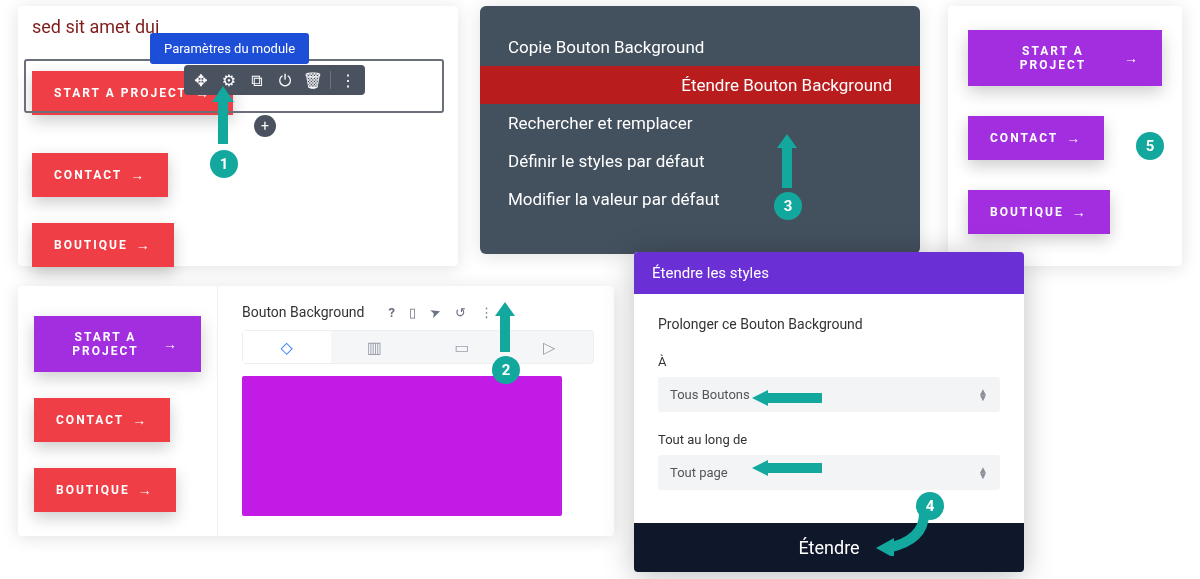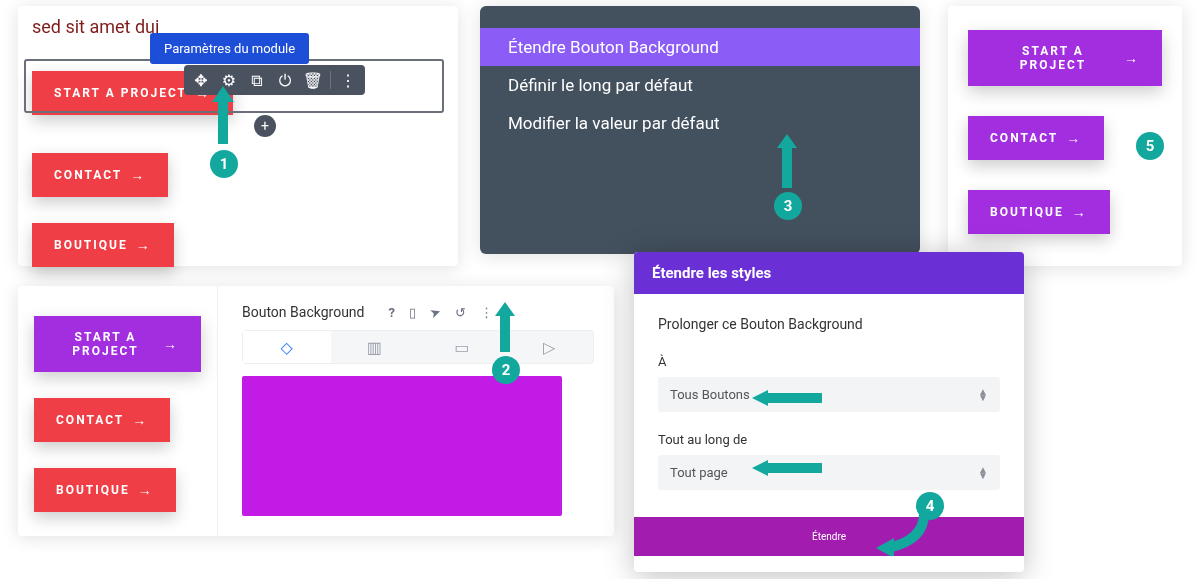--- a/index.html
+++ b/index.html
@@ -19,48 +19,48 @@
   .module-outline { position:absolute; left: -8px; top: -12px; width: 420px; height: 54px; border: 2px solid #6a6f7a; border-radius:3px; pointer-events:none;}
   .tooltip { position:absolute; left: 118px; top: -38px; background:#1d4ed8; color:#fff; padding:8px 14px; font-size:13px; border-radius:3px; white-space:nowrap;}
   .toolbar { position:absolute; left: 152px; top: -6px; display:flex; background:#4a5260; border-radius:4px; padding:4px 6px; gap:6px; align-items:center;}
   .tool { width:22px; height:22px; display:flex; align-items:center; justify-content:center; color:#fff; cursor:pointer;}
   .toolbar .sep { width:1px; height:18px; background:#6b7280;}
   .plus-circ { position:absolute; left: 222px; top: 44px; width:22px; height:22px; border-radius:50%; background:#4a5260; color:#fff; display:flex; align-items:center; justify-content:center; font-size:14px; cursor:pointer;}
 
   
   #p3 { left: 480px; top: 6px; width: 440px; height: 248px; background:#43505e; border-radius:6px; color:#fff; padding: 22px 0 0 0; overflow:hidden;}
   .ctx-item { padding: 9px 28px; font-size: 17px; cursor:pointer; position:relative;}
-  .ctx-item.hover { background:#8b5cf6;}
+  .ctx-item.hover { background:#b91c1c;text-align:right;}
   
   
   #p5 { left: 948px; top: 6px; width: 234px; height: 260px; padding: 24px 20px;}
   #p5 .btn-stack { margin-top:0; gap:30px;}
 
   
   #p2 { left: 18px; top: 286px; width: 596px; height: 250px; display:flex;}
   #p2 .left { width: 200px; padding: 30px 16px; border-right: 1px solid #eee;}
   #p2 .left .btn-stack { margin-top:0; gap:26px;}
   #p2 .right { flex:1; padding: 18px 20px 0 24px;}
   .sect-title { font-size:14px; color:#333; display:flex; align-items:center; gap:20px; margin-bottom:10px;}
   .sect-icons { display:flex; gap:14px; margin-left:4px; color:#6b7280;}
   .sect-icons .ic, .sect-title .ic { cursor:pointer; font-size:13px;}
   .tabrow { display:flex; background:#f5f6f8; border:1px solid #eee; border-radius:4px; height:34px; align-items:stretch; margin-bottom:12px;}
   .tabrow .t { flex:1; display:flex; align-items:center; justify-content:center; color:#9aa0ab; cursor:pointer;}
   .tabrow .t.active { background:#fff; color:#2e7cf6;}
   .swatch { width: 320px; height: 140px; background:#c31be6; border-radius:2px;}
 
   
   #p4 { left: 634px; top: 252px; width: 390px; height: 320px; box-shadow: 0 4px 30px rgba(0,0,0,0.25); border-radius:4px; overflow:hidden;}
-  .modal-hdr { background:#6b2fd6; color:#fff; padding: 12px 18px; font-size:15px;font-weight:bold;}
+  .modal-hdr { background:#6b2fd6; color:#fff; padding: 12px 18px; font-size:15px;}
   .modal-body { padding: 22px 24px 64px 24px;}
   .m-title { font-size:14px; color:#333; margin-bottom: 22px;}
   .m-label { font-size:13px; color:#333; margin-bottom:8px;}
   .m-select { width:100%; background:#f3f4f6; border:none; padding:10px 12px; font-size:13px; color:#555; border-radius:3px; display:flex; justify-content:space-between; align-items:center; margin-bottom:20px; cursor:pointer;}
   .m-select .updn { color:#8a8f99; font-size:10px; line-height:6px;}
-  .modal-foot { position:absolute; left:0; right:0; bottom:16px; background:#a21caf; color:#fff; text-align:center; padding:14px 0; font-size:10px; cursor:pointer;}
+  .modal-foot { position:absolute; left:0; right:0; bottom:0; background:#0f172a; color:#fff; text-align:center; padding:14px 0; font-size:18px; cursor:pointer;}
 
   
   .step { position:absolute; width:28px; height:28px; border-radius:50%; background:#13a89e; color:#fff; display:flex; align-items:center; justify-content:center; font-weight:700; font-size:15px; z-index:50;}
   .step-arrow { position:absolute; z-index:49; }
   .step-arrow svg { display:block;}
   
   
   .i-move::before{content:"✥";} .i-gear::before{content:"⚙";} .i-dup::before{content:"⧉";}
   .i-power::before{content:"⏻";} .i-trash::before{content:"🗑";} .i-more::before{content:"⋮";}
   .i-help::before{content:"?"; font-weight:700;} .i-phone::before{content:"▯";}
@@ -97,22 +97,24 @@
       <span class="arrow">→</span>
     </button>
     <button class="btn red">
       <span>BOUTIQUE</span>
       <span class="arrow">→</span>
     </button>
   </div>
 </div>
 
 <div id="p3" class="panel">
+  <div class="ctx-item">Copie Bouton Background</div>
   <div class="ctx-item hover">Étendre Bouton Background</div>
-  <div class="ctx-item">Définir le long par défaut</div>
+  <div class="ctx-item">Rechercher et remplacer</div>
+  <div class="ctx-item">Définir le styles par défaut</div>
   <div class="ctx-item">Modifier la valeur par défaut</div>
 </div>
 
 <div id="p5" class="panel">
   <div class="btn-stack">
     <button class="btn" style="background:#a22ee0">
       <span>START A PROJECT</span>
       <span class="arrow">→</span>
     </button>
     <button class="btn" style="background:#a22ee0">

